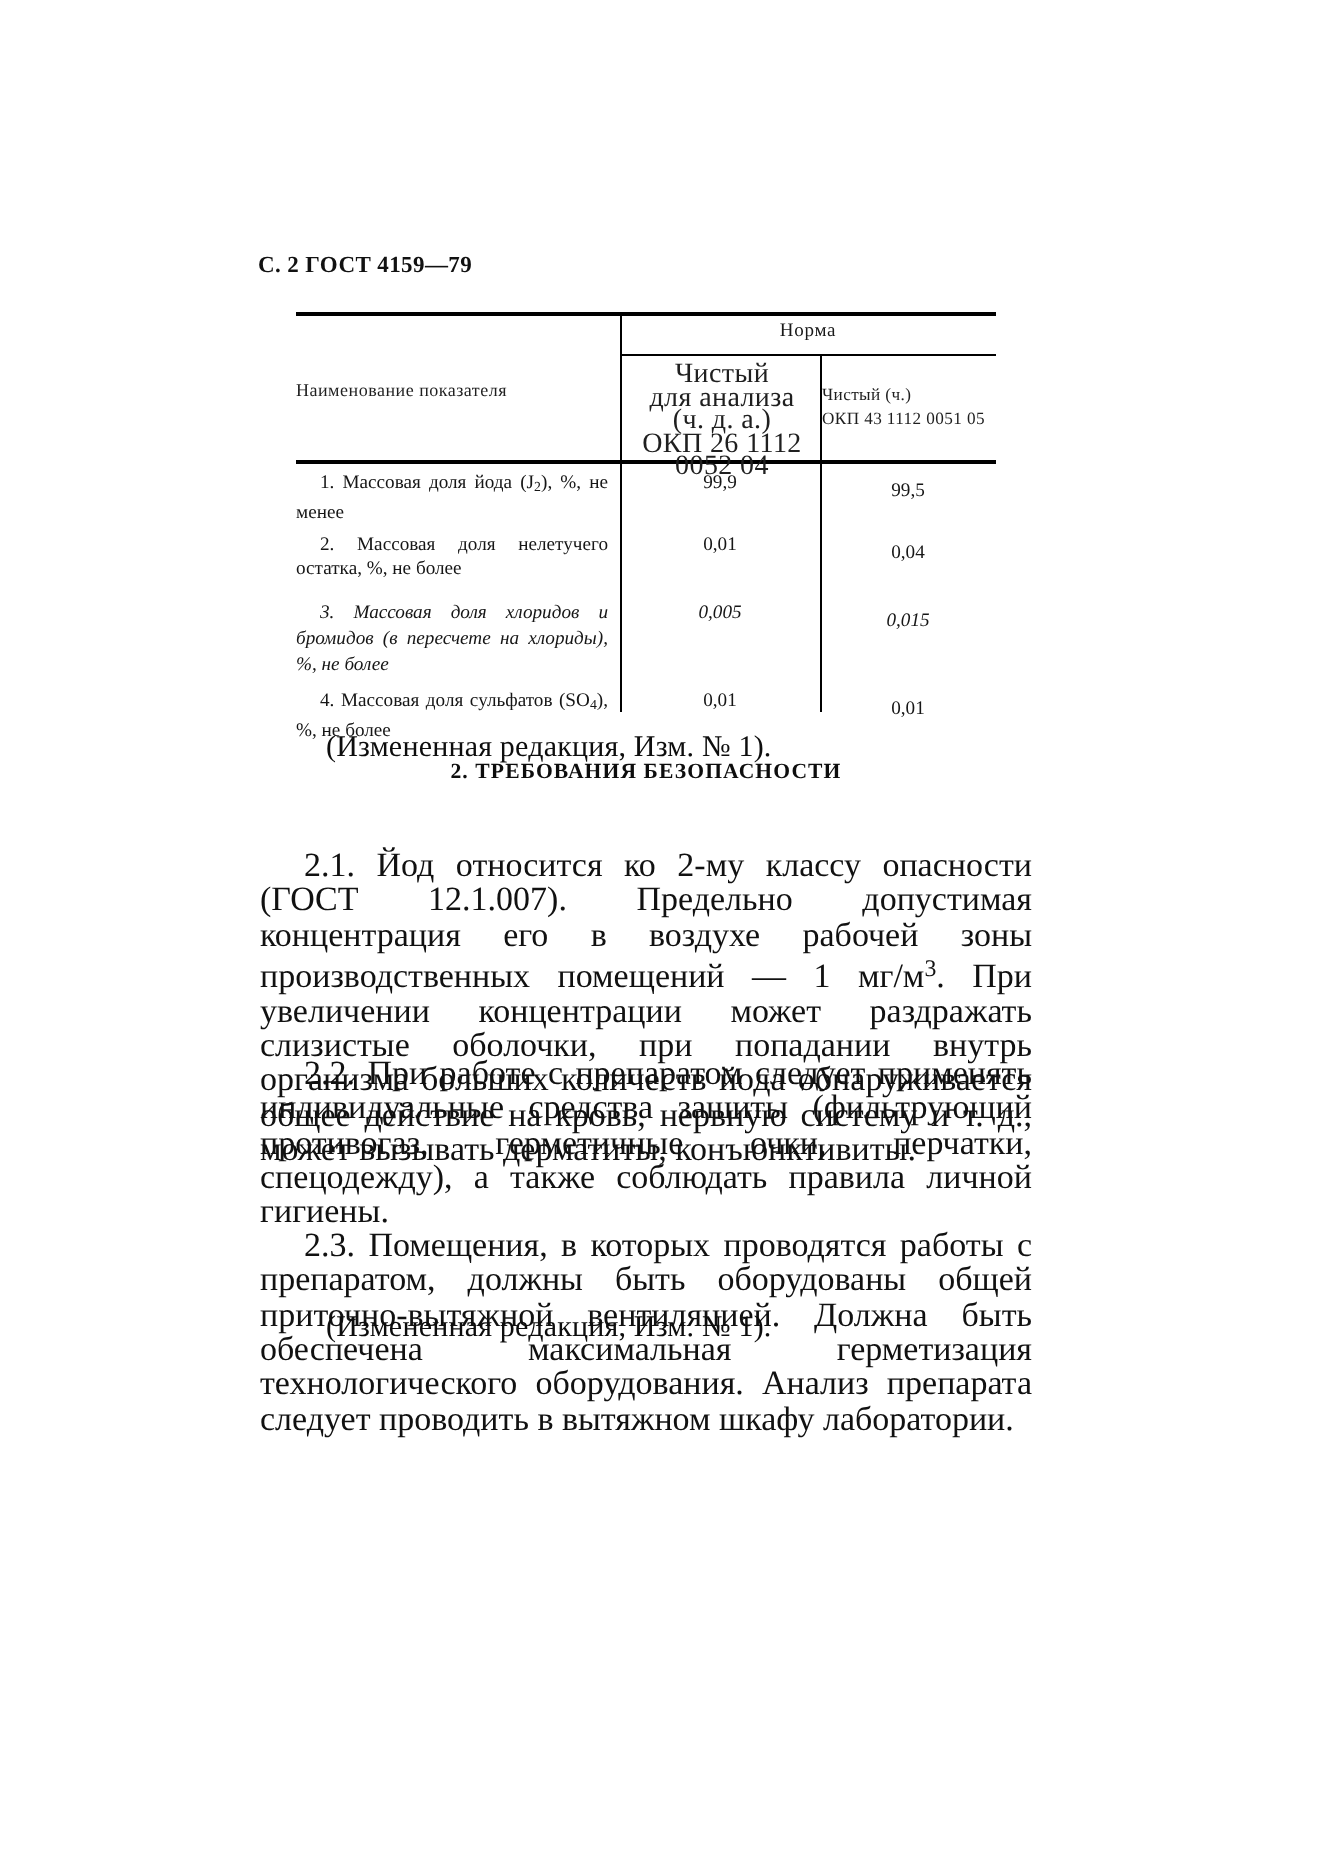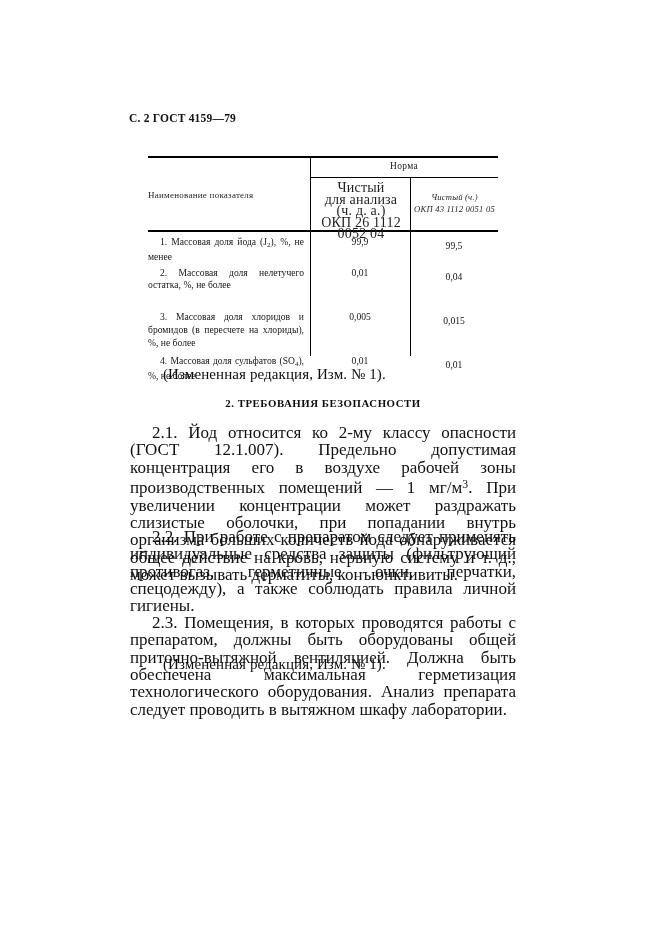--- a/index.html
+++ b/index.html
@@ -23,21 +23,21 @@
     left: 0; top: 0;
     width: 661px;
     height: 936px;
     background: #ffffff;
   }
 
   
   .running-head {
     position: absolute;
     left: 129px;
-    top: 112px;
+    top: 127px;
     font-size: 11.5px;
     font-weight: bold;
     letter-spacing: 0.2px;
     white-space: nowrap;
     color: #111;
   }
 
   
   .hdr-top-rule {
     position: absolute;
@@ -109,26 +109,25 @@
     font-size: 14px;
     line-height: 11.6px;
     letter-spacing: 0.2px;
     color: #1f1f1f;
   }
   .cell-col3-hdr {
     position: absolute;
     left: 411px;
     top: 192px;
     width: 87px;
-    text-align: center;
+    text-align: left;
     font-size: 8.6px;
     line-height: 11.6px;
     letter-spacing: 0.2px;
     color: #1f1f1f;
-    font-style: italic;
   }
 
   
   .body-rows {
     position: absolute;
     left: 148px;
     top: 236px;
     width: 350px;
   }
   .spec-row {
@@ -162,42 +161,42 @@
     position: absolute;
     left: 262px;
     top: 4px;
     width: 88px;
     text-align: center;
     font-size: 9.6px;
     color: #161616;
   }
   .spec-row.r1 { margin-top: 0px; }
   .spec-row.r2 { margin-top: 3px; }
-  .spec-row.r3 { margin-top: 17px; }
+  .spec-row.r3 { margin-top: 7px; font-style: italic; }
   .spec-row.r4 { margin-top: 3px; }
 
   sub { font-size: 72%; vertical-align: -0.22em; }
   sup { font-size: 70%; vertical-align: 0.45em; }
 
   
   .note-bold {
     position: absolute;
     font-size: 15px;
     font-weight: normal;
     letter-spacing: 0.1px;
     color: #0d0d0d;
     white-space: nowrap;
   }
   .note-1 { left: 163px; top: 366px; }
   .note-2 { left: 163px; top: 656px; }
 
   .section-title {
     position: absolute;
     left: 148px;
-    top: 397px;
+    top: 380px;
     width: 350px;
     text-align: center;
     font-size: 10.8px;
     font-weight: bold;
     letter-spacing: 0.55px;
     color: #0d0d0d;
   }
 
   .prose {
     position: absolute;

